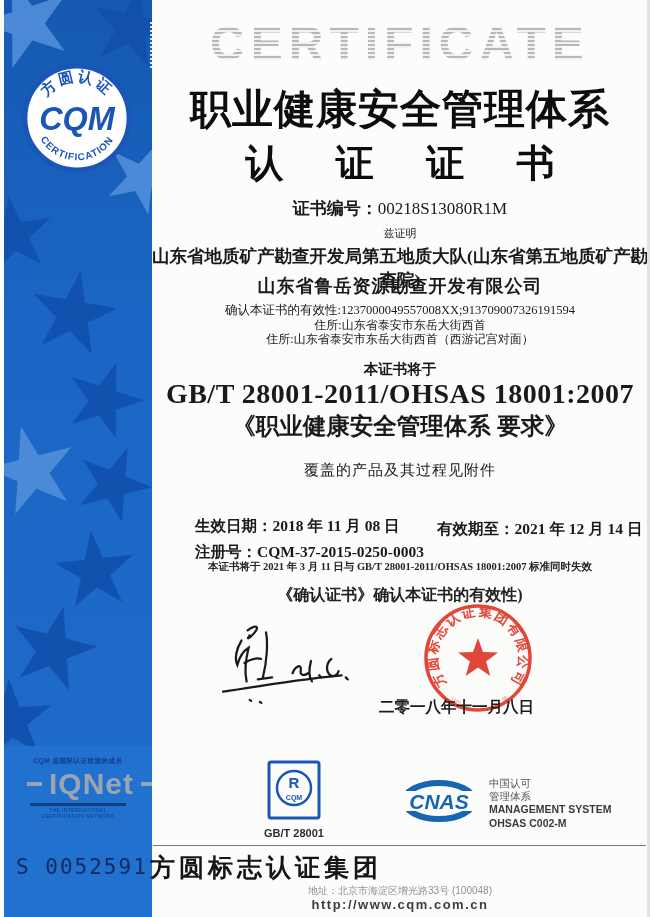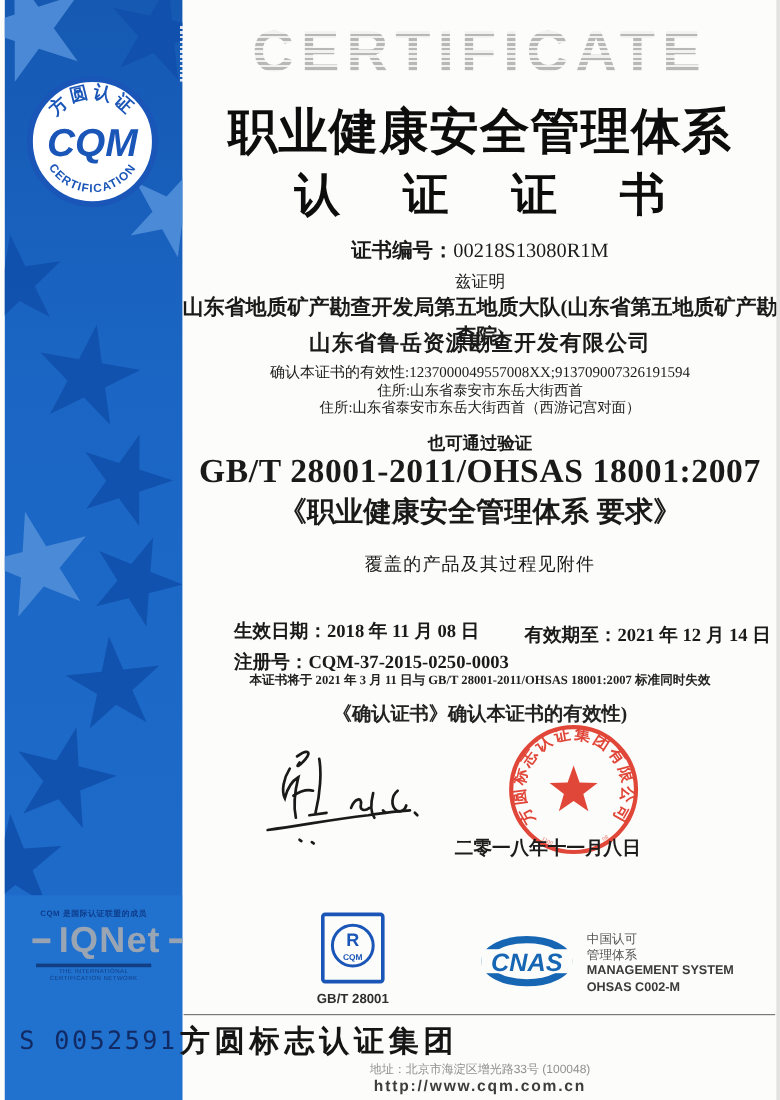--- a/index.html
+++ b/index.html
@@ -41,21 +41,21 @@
           font-family:"Liberation Sans","DejaVu Sans",sans-serif;font-size:41px;font-weight:900;
           color:#0d0d0d;letter-spacing:1px;line-height:1.15;}
   .title2{position:absolute;left:150px;top:142px;width:500px;text-align:center;
           font-family:"Liberation Sans","DejaVu Sans",sans-serif;font-size:38px;font-weight:900;
           color:#0d0d0d;letter-spacing:.55em;text-indent:.55em;line-height:1.15;}
   .certno{position:absolute;left:150px;top:197px;width:500px;text-align:center;font-size:17px;color:#1a1a1a;}
   .certno .lbl{font-weight:bold;}
 
   
   .cline{position:absolute;left:150px;width:500px;text-align:center;color:#1a1a1a;}
-  .intro{top:226px;font-size:14px;}
+  .intro{top:226px;font-size:11px;}
   .company1{top:244px;font-size:17.5px;font-weight:600;}
   .company2{top:274px;font-size:18px;font-weight:600;letter-spacing:1px;}
   .credit{top:302px;font-size:12.5px;}
   .addr1{top:317px;font-size:12px;}
   .addr2{top:331px;font-size:12px;}
   .conform{top:360px;font-size:14.5px;font-weight:600;}
   .stdcode{top:378px;font-size:28px;font-weight:bold;letter-spacing:.5px;}
   .stdname{top:410px;font-size:23.5px;font-weight:800;
            font-family:"Liberation Sans","DejaVu Sans",sans-serif;}
   .scope{top:461px;font-size:15px;font-weight:500;letter-spacing:1px;}
@@ -146,21 +146,21 @@
   <div class="certno">
     <span class="lbl">证书编号：</span><span>00218S13080R1M</span>
   </div>
 
   <div class="cline intro">兹证明</div>
   <div class="cline company2">山东省鲁岳资源勘查开发有限公司</div>
   <div class="cline company1">山东省地质矿产勘查开发局第五地质大队(山东省第五地质矿产勘查院)</div>
   <div class="cline credit">确认本证书的有效性:1237000049557008XX;913709007326191594</div>
   <div class="cline addr1">住所:山东省泰安市东岳大街西首</div>
   <div class="cline addr2">住所:山东省泰安市东岳大街西首（西游记宫对面）</div>
-  <div class="cline conform">也可通过验证</div>
+  <div class="cline conform">本证书将于</div>
   <div class="cline stdcode">GB/T 28001-2011/OHSAS 18001:2007</div>
   <div class="cline stdname">《职业健康安全管理体系  要求》</div>
   <div class="cline scope">覆盖的产品及其过程见附件</div>
 
   <div class="dateline d-eff">
     <span>生效日期：</span><span>2018 年 11 月 08 日</span>
   </div>
   <div class="dateline d-exp">
     <span>有效期至：</span><span>2021 年 12 月 14 日</span>
   </div>

